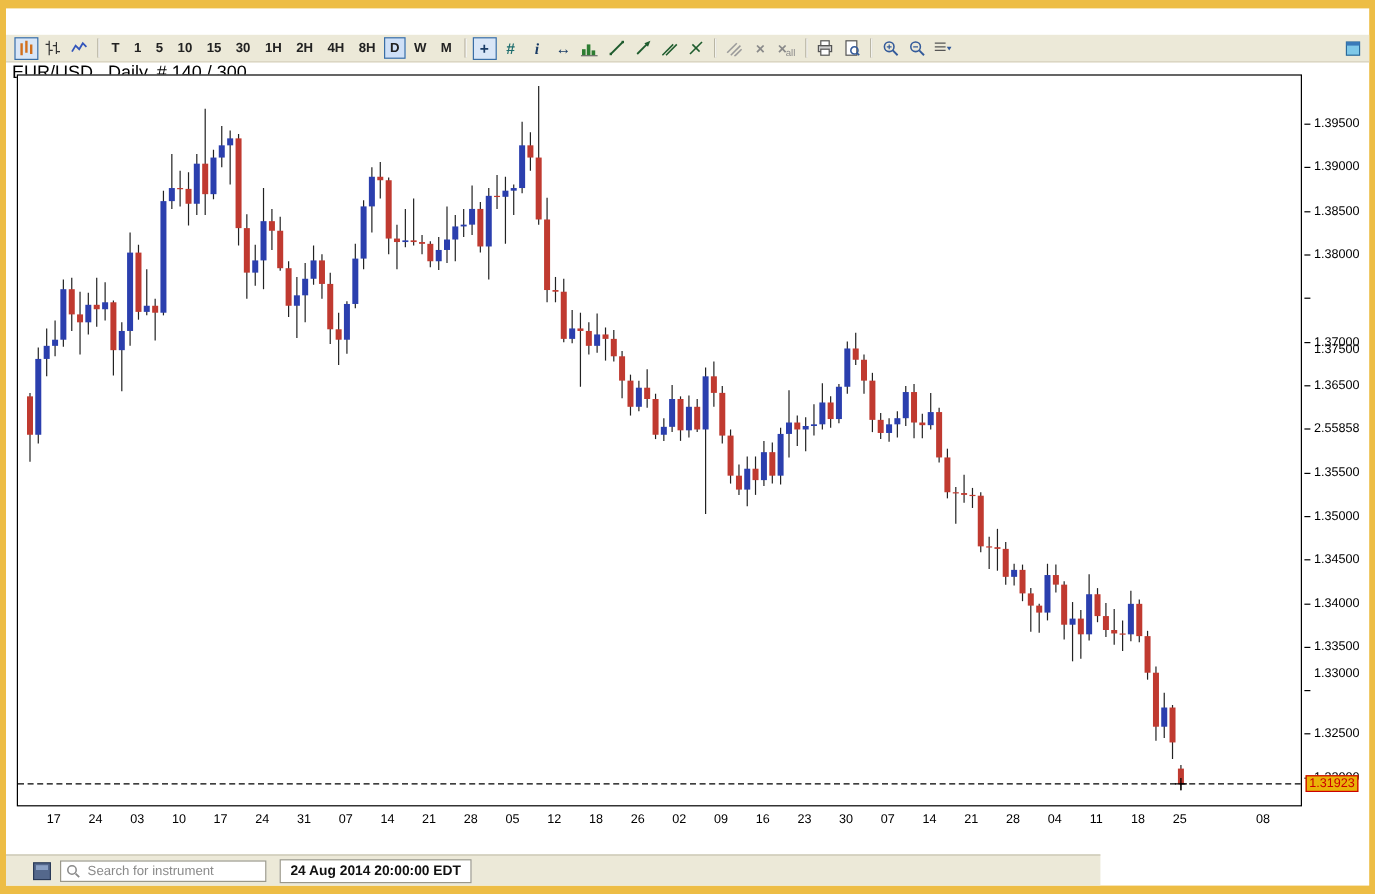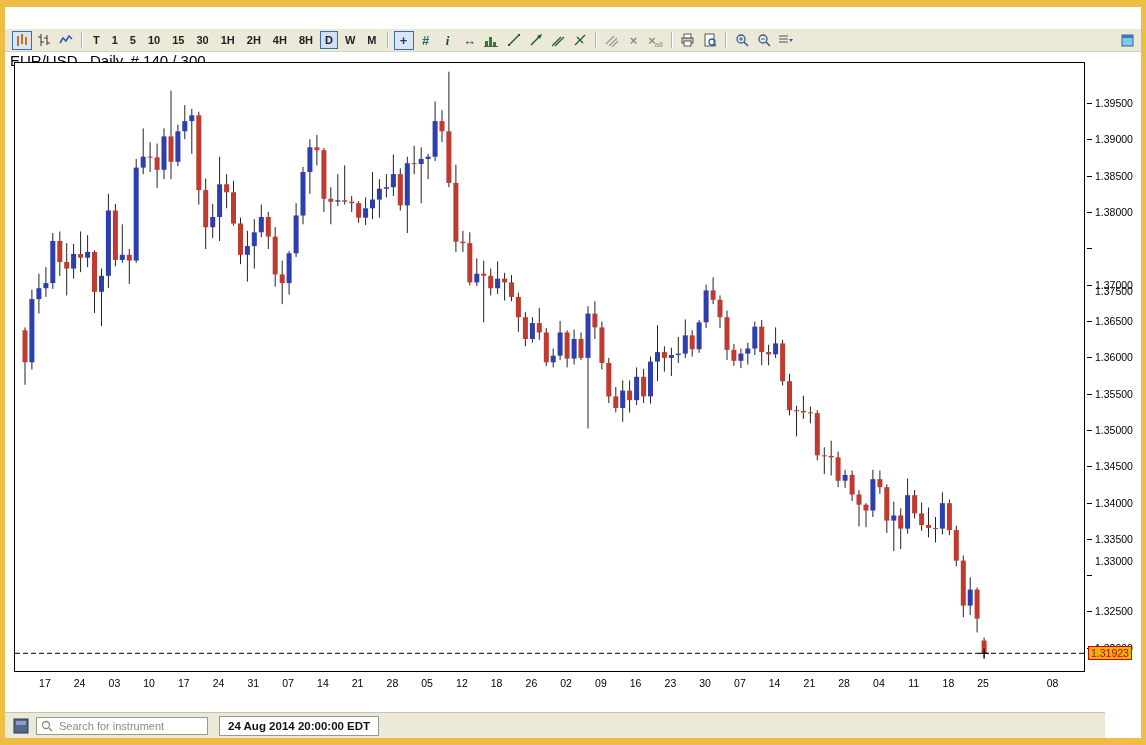--- a/index.html
+++ b/index.html
@@ -37,22 +37,22 @@
   .y-tick-mark{position:absolute;left:0;width:5px;height:1px;background:#000;}
   .price-tag{position:absolute;left:1px;border:1px solid #cc0000;color:#cc0000;background:#eab308;
     font-size:10.5px;padding:0 2px;line-height:12px;white-space:nowrap;}
   
   .x-days,.x-months{position:absolute;left:9px;width:1085px;height:12px;font-size:10.5px;color:#000;}
   .x-days{top:670px;}
   .x-months{top:685px;}
   .x-tick{position:absolute;width:26px;text-align:center;}
   .x-month{position:absolute;width:70px;text-align:center;}
   
-  .statusbar{position:absolute;left:0;top:705px;width:1100px;height:26px;background:#ece9d8;
-    border-top:1px solid #c6c2ae;display:flex;align-items:center;padding-left:8px;box-sizing:border-box;gap:7px;}
+  .statusbar{position:absolute;left:0;top:705px;width:912px;height:26px;background:#ece9d8;
+    border-top:1px solid #c6c2ae;display:flex;align-items:center;padding-left:22px;box-sizing:border-box;gap:7px;}
   .panel-btn{width:16px;height:16px;display:inline-flex;}
   .search{width:172px;height:18px;background:#fff;border:1px solid #9a988a;display:flex;
     align-items:center;padding:0 4px;box-sizing:border-box;gap:4px;}
   .search input{border:none;outline:none;flex:1;font-size:11px;font-family:"Liberation Sans",sans-serif;
     color:#333;background:transparent;min-width:0;}
   .search input::placeholder{color:#8a8a8a;}
   .timestamp{height:18px;border:1px solid #9a988a;background:#fff;display:flex;align-items:center;
     padding:0 8px;font-size:11.5px;font-weight:bold;color:#111;margin-left:4px;}
 </style>
 </head>
@@ -506,21 +506,21 @@
       <div class="y-tick-label" style="top: 107.6px;">1.38500</div>
       <div class="y-tick-mark" style="top: 149.9px;"></div>
       <div class="y-tick-label" style="top: 143.9px;">1.38000</div>
       <div class="y-tick-mark" style="top: 186.2px;"></div>
       <div class="y-tick-label" style="top: 195px; margin-top: 28px;">1.37500</div>
       <div class="y-tick-mark" style="top: 222.6px;"></div>
       <div class="y-tick-label" style="top: 216.6px;">1.37000</div>
       <div class="y-tick-mark" style="top: 258.9px;"></div>
       <div class="y-tick-label" style="top: 252.9px;">1.36500</div>
       <div class="y-tick-mark" style="top: 295.2px;"></div>
-      <div class="y-tick-label" style="top: 289.2px;">1.36000</div>
+      <div class="y-tick-label" style="top: 289.2px;">2.55858</div>
       <div class="y-tick-mark" style="top: 331.5px;"></div>
       <div class="y-tick-label" style="top: 325.5px;">1.35500</div>
       <div class="y-tick-mark" style="top: 367.8px;"></div>
       <div class="y-tick-label" style="top: 361.8px;">1.35000</div>
       <div class="y-tick-mark" style="top: 404.2px;"></div>
       <div class="y-tick-label" style="top: 398.2px;">1.34500</div>
       <div class="y-tick-mark" style="top: 440.5px;"></div>
       <div class="y-tick-label" style="top: 434.5px;">1.34000</div>
       <div class="y-tick-mark" style="top: 476.8px;"></div>
       <div class="y-tick-label" style="top: 470.8px;">1.33500</div>

